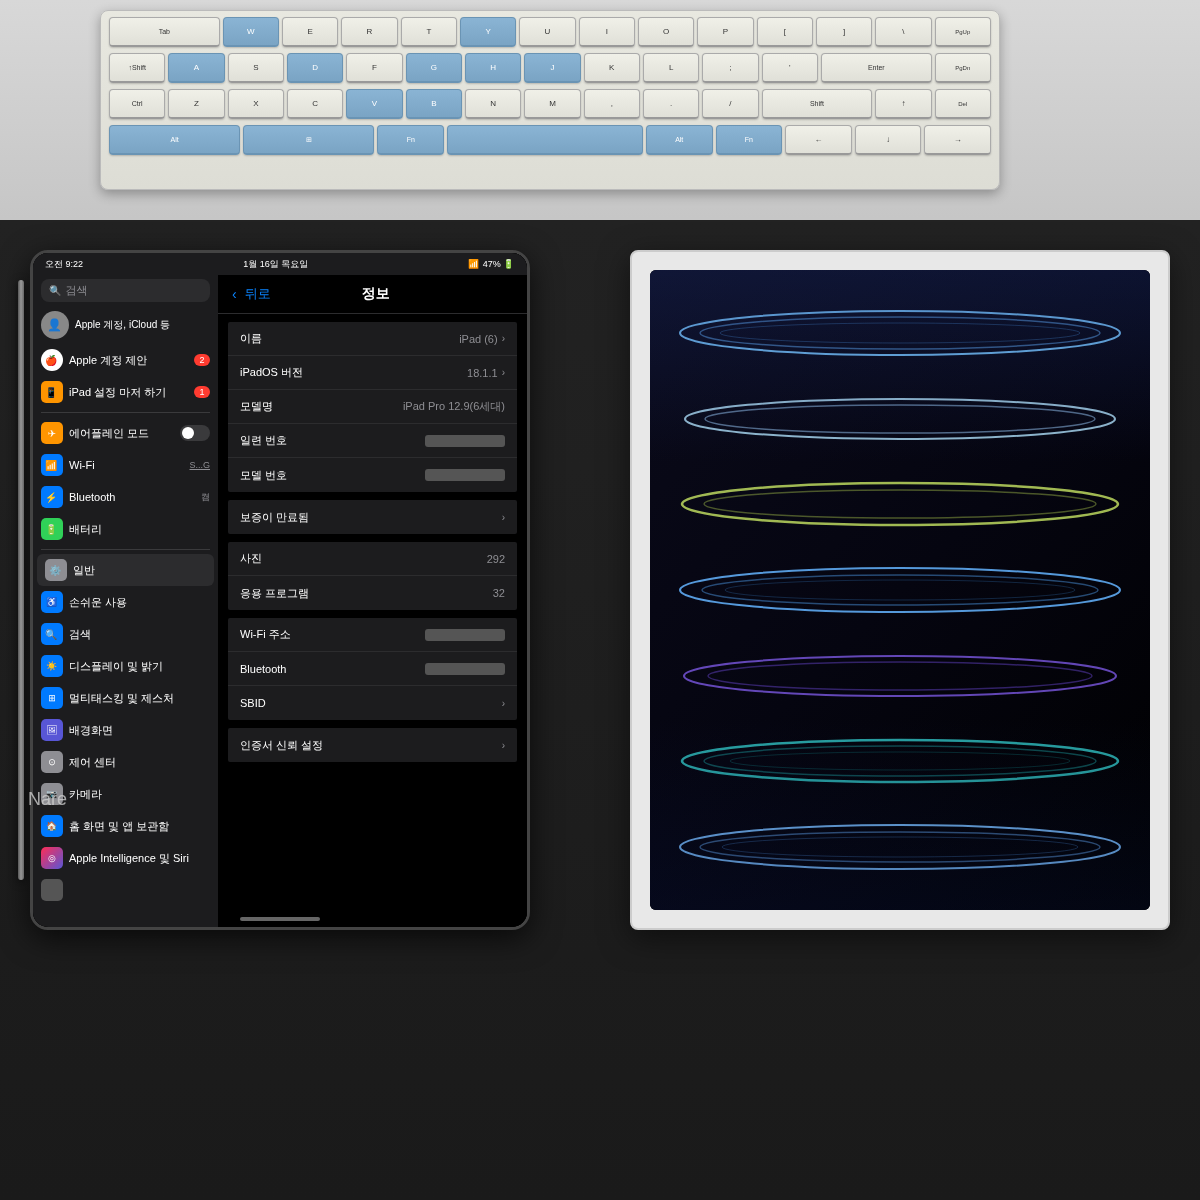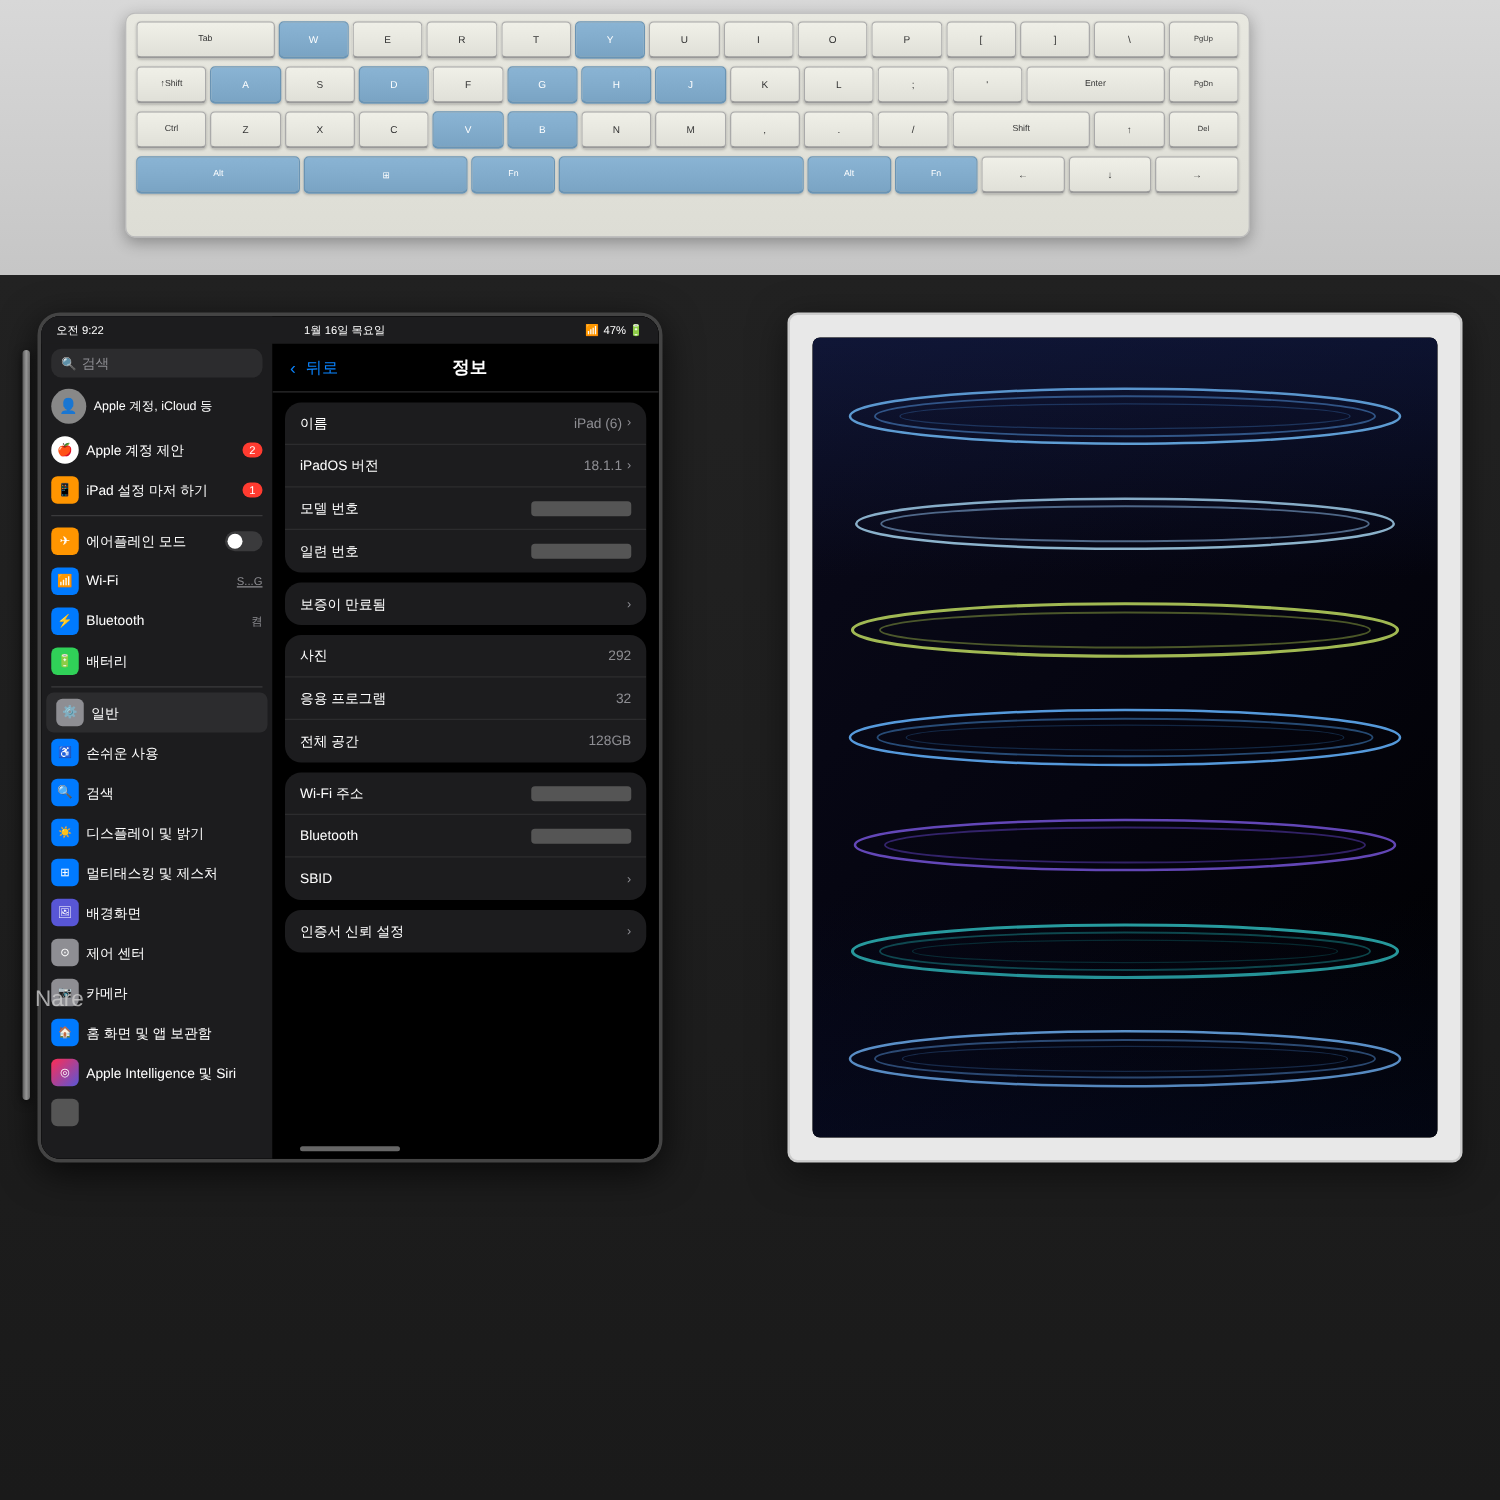--- a/index.html
+++ b/index.html
@@ -263,21 +263,21 @@
       text-align: center;
       color: #fff;
       font-size: 14px;
       font-weight: 600;
       margin-right: 40px;
     }
 
     .info-section {
       margin: 8px 10px;
       background: #1c1c1e;
-      border-radius: 13px;
+      border-radius: 2px;
       overflow: hidden;
     }
 
     .info-row {
       display: flex;
       align-items: center;
       justify-content: space-between;
       padding: 8px 12px;
       border-bottom: 1px solid #2c2c2e;
       min-height: 34px;
@@ -651,48 +651,48 @@
         <div class="info-section">
           <div class="info-row">
             <span class="info-label">이름</span>
             <span class="info-value">iPad (6) <span class="chevron">›</span></span>
           </div>
           <div class="info-row">
             <span class="info-label">iPadOS 버전</span>
             <span class="info-value">18.1.1 <span class="chevron">›</span></span>
           </div>
           <div class="info-row">
+            <span class="info-label">모델명</span>
+            <span class="info-value">iPad Pro 12.9(6세대)</span>
+          </div>
+          <div class="info-row">
+            <span class="info-label">일련 번호</span>
+            <span class="info-value blurred"></span>
+          </div>
+          <div class="info-row">
             <span class="info-label">모델 번호</span>
             <span class="info-value blurred"></span>
           </div>
-          <div class="info-row">
-            <span class="info-label">일련 번호</span>
-            <span class="info-value blurred"></span>
-          </div>
         </div>
 
         <div class="info-section">
           <div class="info-row">
             <span class="info-label">보증이 만료됨</span>
             <span class="chevron">›</span>
           </div>
         </div>
 
         <div class="info-section">
           <div class="info-row">
             <span class="info-label">사진</span>
             <span class="info-value">292</span>
           </div>
           <div class="info-row">
             <span class="info-label">응용 프로그램</span>
             <span class="info-value">32</span>
-          </div>
-          <div class="info-row">
-            <span class="info-label">전체 공간</span>
-            <span class="info-value">128GB</span>
           </div>
         </div>
 
         <div class="info-section">
           <div class="info-row">
             <span class="info-label">Wi-Fi 주소</span>
             <span class="info-value blurred"></span>
           </div>
           <div class="info-row">
             <span class="info-label">Bluetooth</span>

